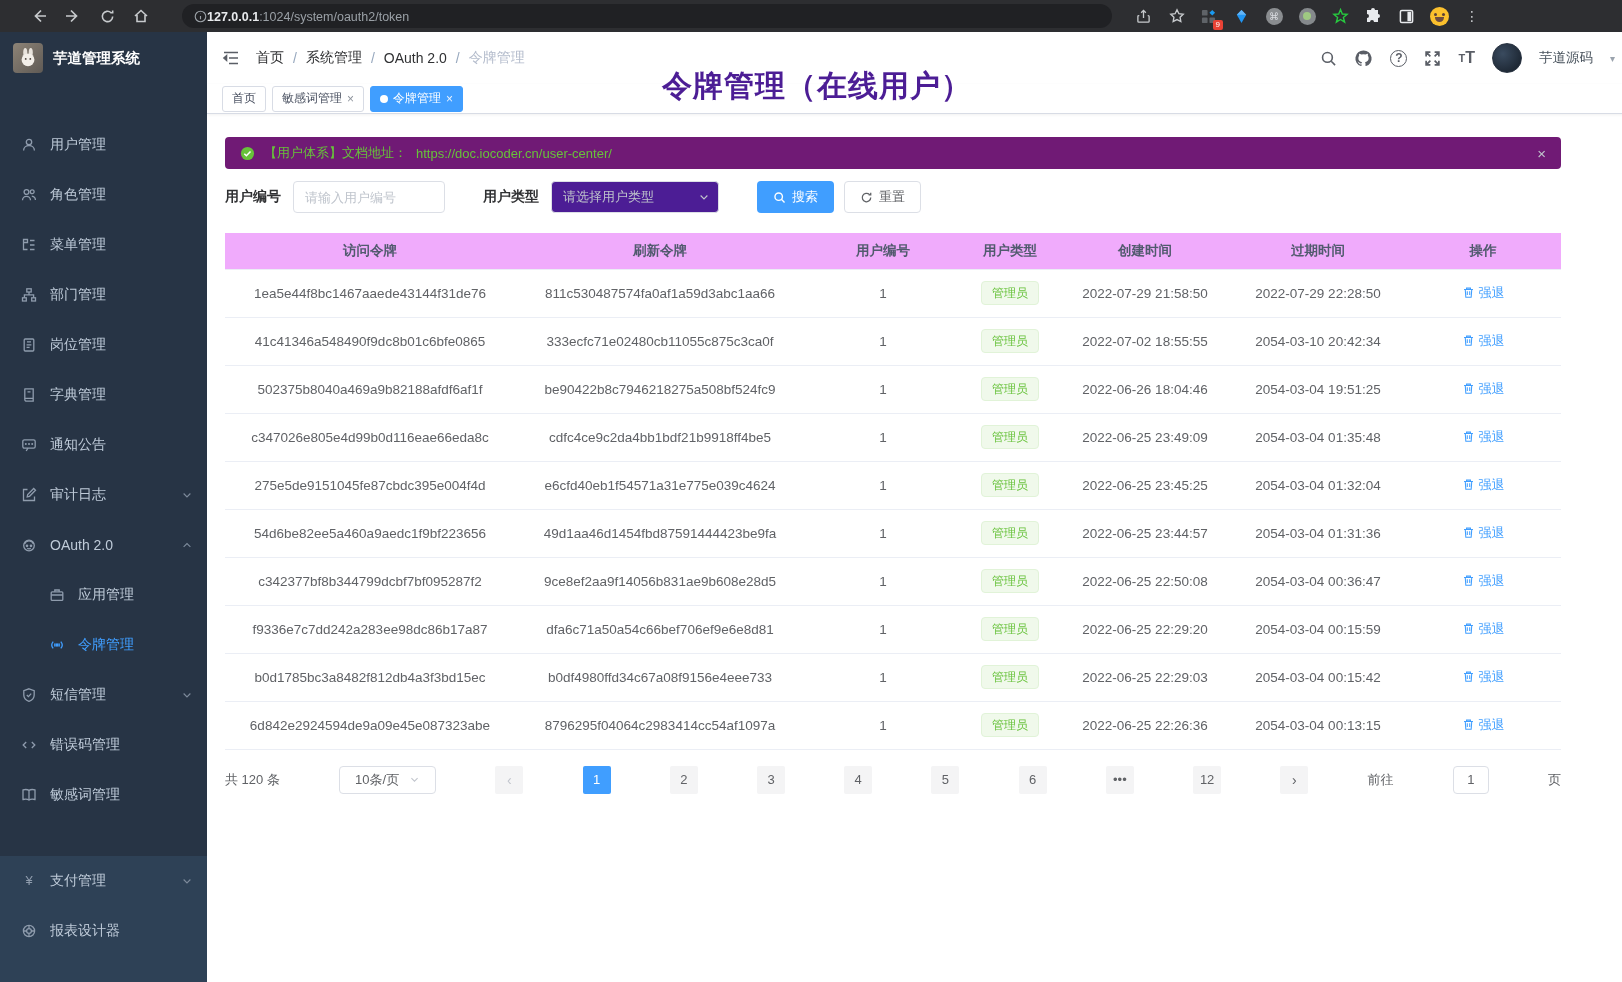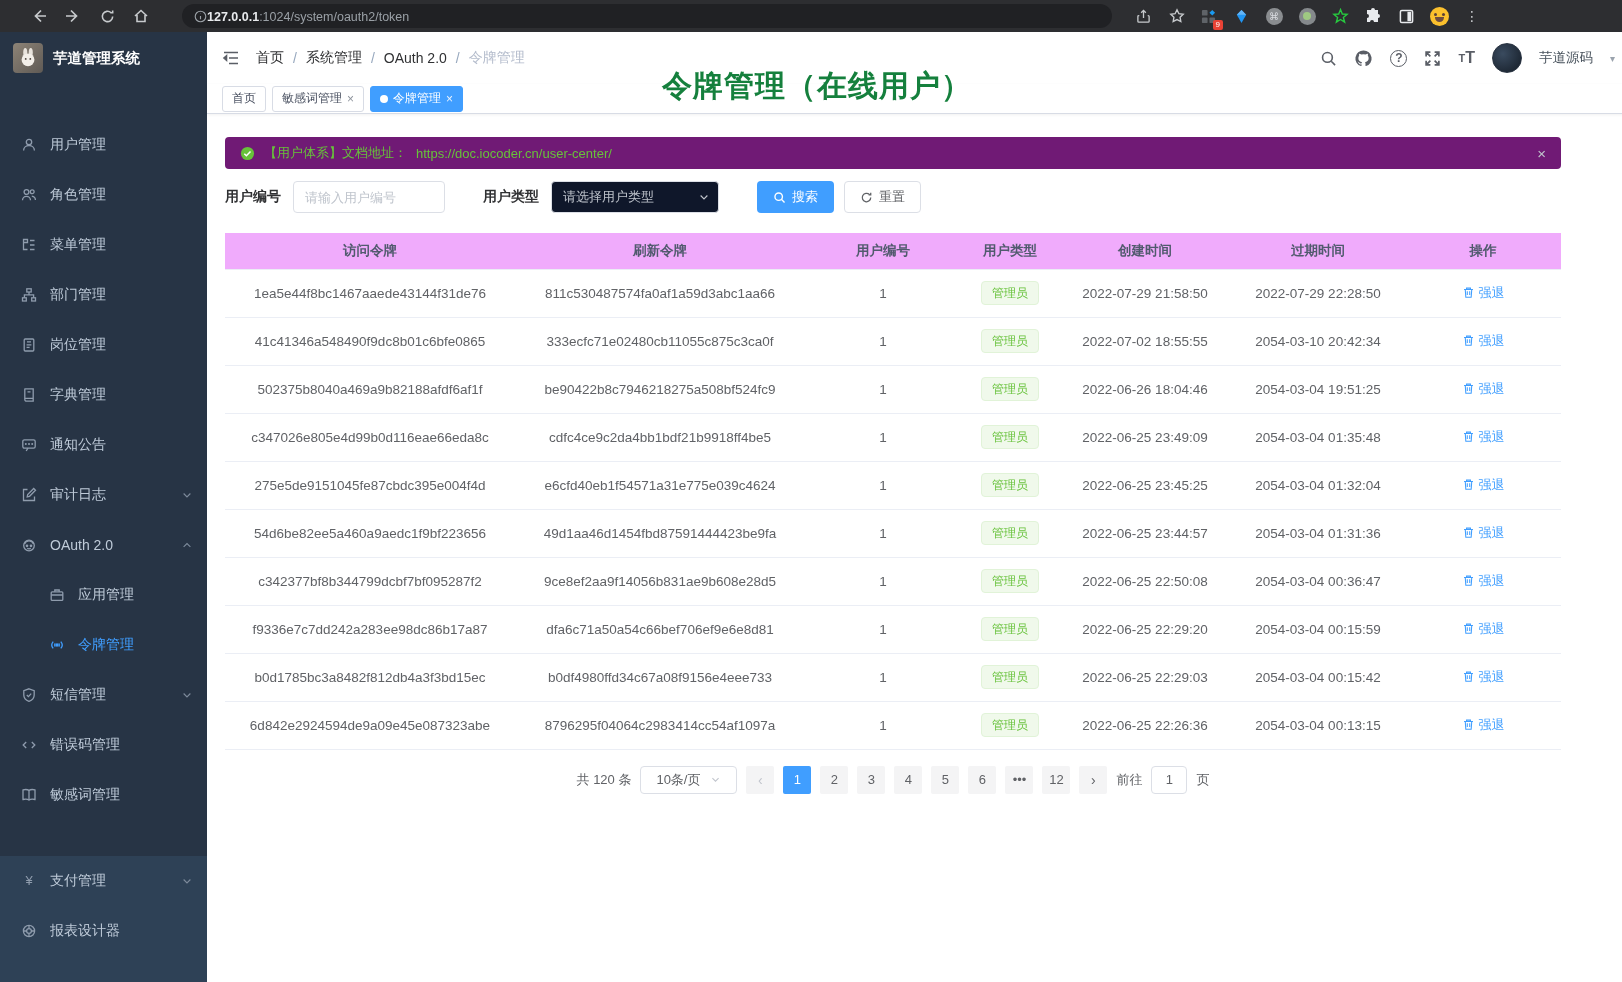--- a/index.html
+++ b/index.html
@@ -75,55 +75,55 @@
   .tabsbar { height:30px; border-bottom:1px solid #d8dce5; box-shadow:0 1px 3px rgba(0,0,0,.06);
     display:flex; align-items:center; gap:6px; padding:0 0 0 15px; }
   .tag { height:26px; display:flex; align-items:center; gap:5px; padding:0 9px; border:1px solid #d8dce5;
     background:#fff; color:#495060; font-size:12px; border-radius:3px; cursor:pointer; }
   .tag .x { font-size:12px; color:#8d939c; }
   .tag.active { background:#409eff; border-color:#409eff; color:#fff; }
   .tag.active .x { color:#e9f2fd; }
   .tag .dot { width:8px; height:8px; border-radius:50%; background:#fff; }
 
   
-  .annotation { position:absolute; left:455px; top:34px; z-index:30; color:#15803d; font-size:30px;
+  .annotation { position:absolute; left:455px; top:34px; z-index:30; color:#4c1d95; font-size:30px;
     font-weight:bold; letter-spacing:1px; white-space:nowrap; }
 
   
   .content { padding:14px 74px 0 18px; }
   .alert { height:32px; margin-top:9px; background:#701a75; border-radius:4px; display:flex; align-items:center;
     gap:9px; padding:0 15px; font-size:13px; color:#67c23a; }
   .alert a { color:#67c23a; text-decoration:none; }
   .alert .close { margin-left:auto; color:#c0c4cc; font-size:15px; cursor:pointer; }
 
   .filters { margin-top:12px; display:flex; align-items:center; gap:10px; }
   .flabel { font-size:14px; font-weight:bold; color:#303133; margin-right:2px; }
   .finput { width:152px; height:32px; border:1px solid #dcdfe6; border-radius:4px; padding:0 11px; font-size:13px;
     color:#606266; font-family:inherit; }
   .finput::placeholder { color:#bfc4cc; }
   .fselect { width:168px; height:32px; border:1px solid #dcdfe6; border-radius:4px; padding:0 26px 0 11px;
-    font-size:13px; color:#bfc4cc; display:flex; align-items:center; position:relative; background:#0f172a; }
+    font-size:13px; color:#bfc4cc; display:flex; align-items:center; position:relative; background:#4c1d95; }
   .fselect .chev { position:absolute; right:8px; color:#c0c4cc; }
   .gap18 { width:18px; }
   .btn { height:32px; border-radius:4px; font-size:13px; display:flex; align-items:center; gap:6px; padding:0 15px;
     cursor:pointer; border:1px solid transparent; font-family:inherit; }
   .btn.primary { background:#409eff; color:#fff; }
   .btn.plain { background:#fff; border-color:#dcdfe6; color:#606266; }
 
   table.grid { width:100%; margin-top:20px; border-collapse:collapse; table-layout:fixed; }
   .grid th { height:36px; background:#f0abfc; color:#515a6e; font-size:13.5px; font-weight:bold;
     border-bottom:1px solid #ebeef5; }
   .grid td { height:48px; text-align:center; font-size:13.5px; color:#606266; border-bottom:1px solid #ebeef5;
     white-space:nowrap; overflow:hidden; }
   .badge { display:inline-block; padding:4px 10px; background:#f0f9eb; border:1px solid #e1f3d8; color:#67c23a;
     font-size:12px; border-radius:4px; line-height:1.2; }
   .action-link { color:#409eff; font-size:13px; display:inline-flex; align-items:center; gap:4px; cursor:pointer;
     text-decoration:none; }
 
-  .pager { margin-top:16px; display:flex; align-items:center; justify-content:center; gap:9px; font-size:13px;
+  .pager { margin-top:16px; display:flex; align-items:center; justify-content:space-between; gap:9px; font-size:13px;
     color:#606266; padding-bottom:20px; }
   .psize { width:97px; height:28px; border:1px solid #dcdfe6; border-radius:4px; display:flex; align-items:center;
     justify-content:center; gap:10px; color:#606266; position:relative; background:#fff; cursor:pointer; }
   .psize .chev { color:#c0c4cc; }
   .pg { min-width:28px; height:28px; background:#f4f4f5; border:none; border-radius:2px; color:#606266;
     font-size:13px; display:flex; align-items:center; justify-content:center; cursor:pointer; font-family:inherit; }
   .pg.active { background:#409eff; color:#fff; }
   .pg.nav { font-size:14px; }
   .pg.nav.disabled { color:#c0c4cc; }
   .goto-input { width:36px; height:28px; border:1px solid #dcdfe6; border-radius:4px; text-align:center;

